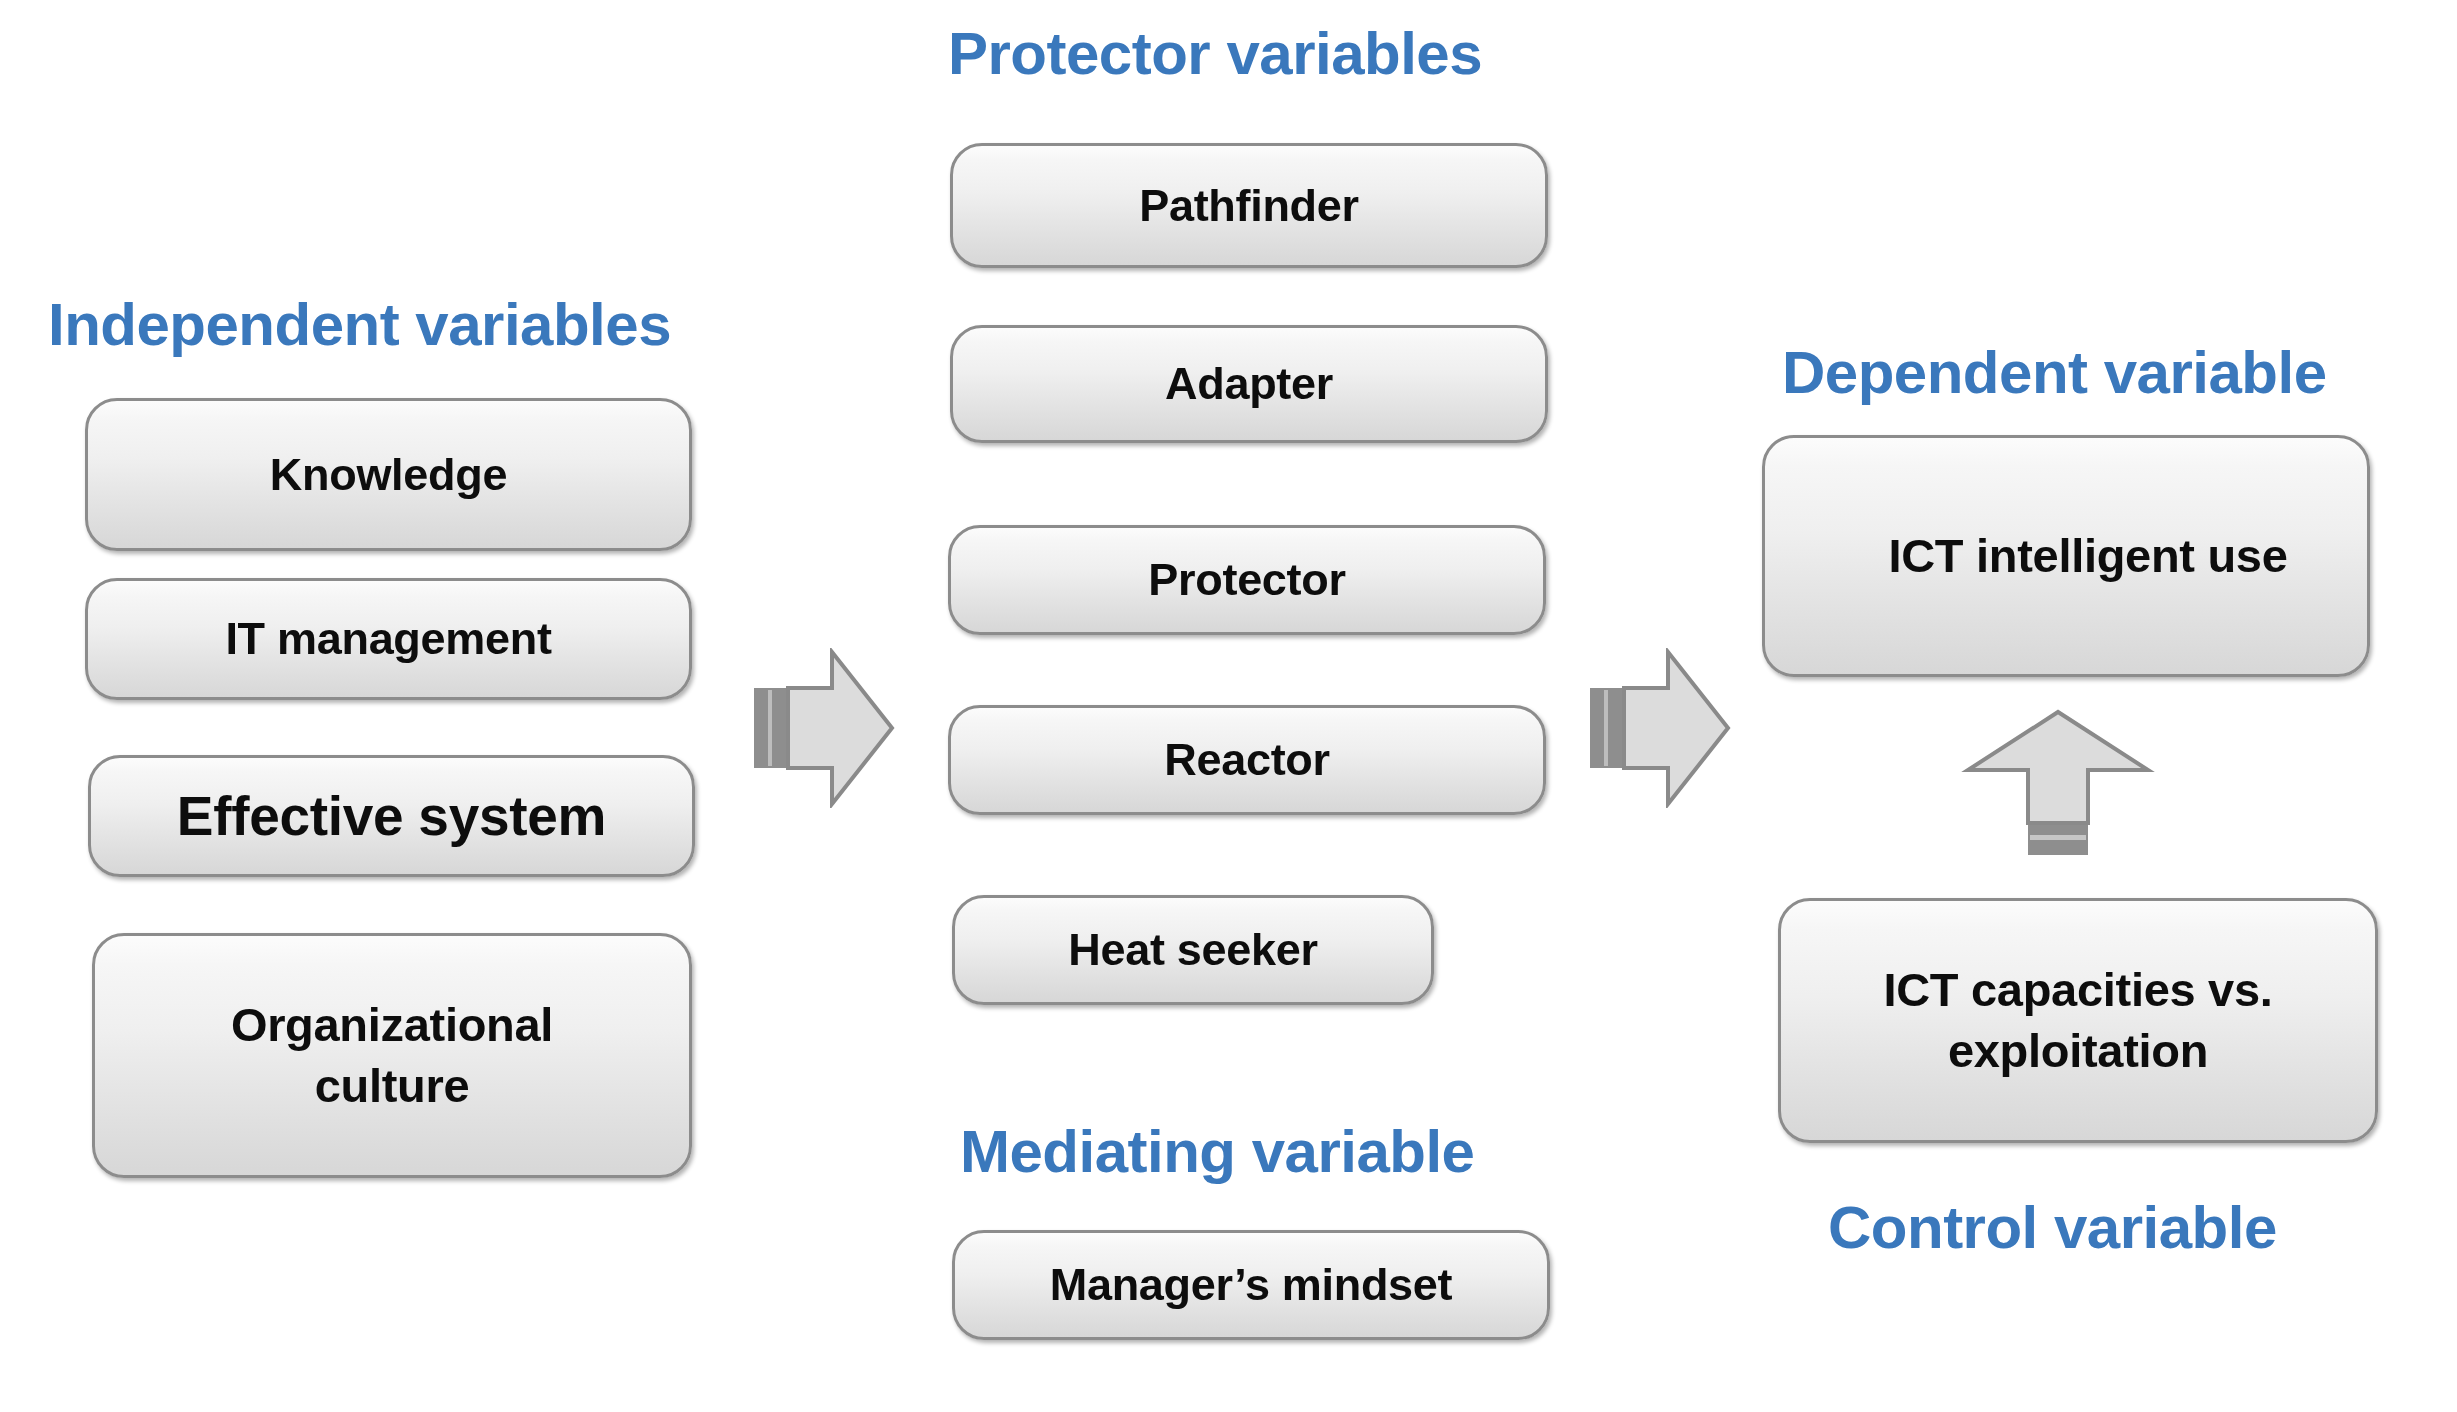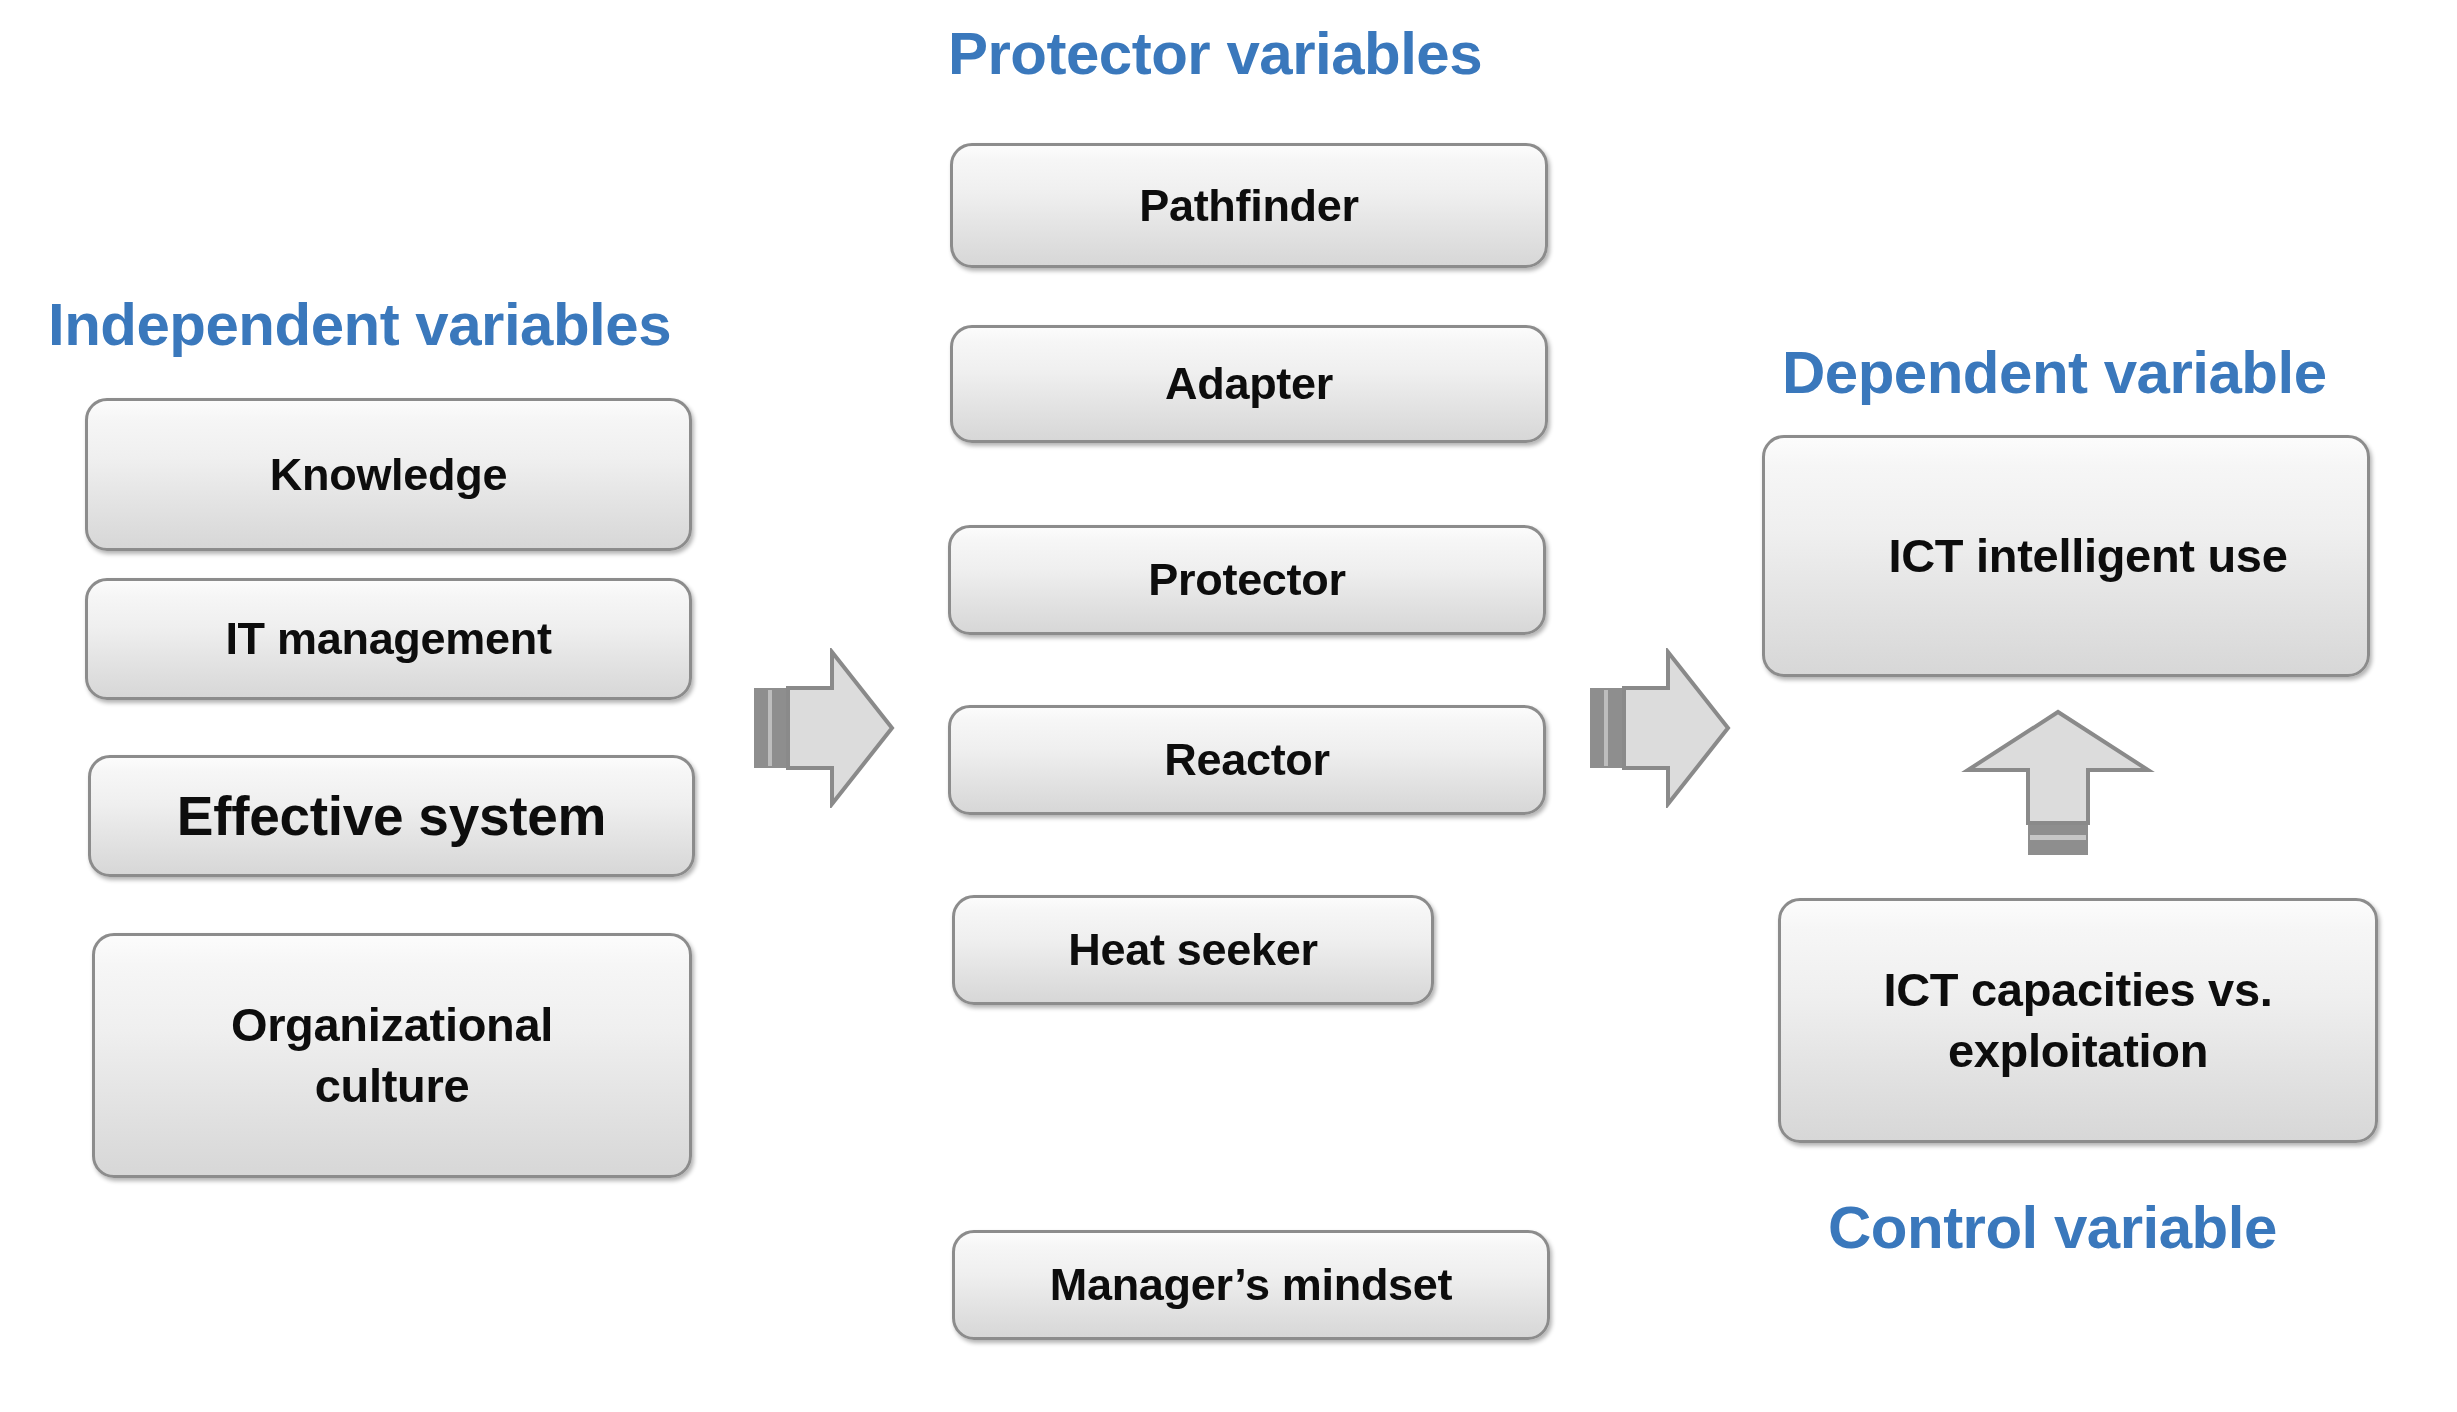--- a/index.html
+++ b/index.html
@@ -28,21 +28,21 @@
     white-space: nowrap;
     letter-spacing: -0.5px;
     line-height: 1;
   }
 
   
   .node {
     position: absolute;
     box-sizing: border-box;
     border: 3px solid #8C8C8C;
-    border-radius: 22px;
+    border-radius: 32px;
     background: linear-gradient(to bottom,
                 #FCFCFC 0%,
                 #F6F6F6 12%,
                 #EFEFEF 40%,
                 #E6E6E6 62%,
                 #DEDEDE 82%,
                 #D7D7D7 100%);
     box-shadow: 2px 3px 4px rgba(0,0,0,0.30);
     display: flex;
     align-items: center;
@@ -112,20 +112,21 @@
   </div>
 
   <div class="node" style="left:948px; top:705px; width:598px; height:110px;">
     <span class="label" style="font-size:45px;">Reactor</span>
   </div>
 
   <div class="node" style="left:952px; top:895px; width:482px; height:110px;">
     <span class="label" style="font-size:45px;">Heat seeker</span>
   </div>
 
+  <div class="heading" style="left:960px; top:1122px; font-size:60px;">Mediating variable</div>
 
   <div class="node" style="left:952px; top:1230px; width:598px; height:110px;">
     <span class="label" style="font-size:45px;">Manager’s mindset</span>
   </div>
 
   <div class="arrow" style="left:1588px; top:648px;">
     <svg width="145" height="160" viewBox="0 0 145 160">
       <rect x="2" y="40" width="34" height="80" fill="#8E8E8E"></rect>
       <rect x="16" y="42" width="4" height="76" fill="#BDBDBD"></rect>
       <path d="M 36,40 L 80,40 L 80,4 L 140,80 L 80,156 L 80,120 L 36,120 Z" fill="#DCDCDC" stroke="#8A8A8A" stroke-width="4" stroke-linejoin="miter"></path>

